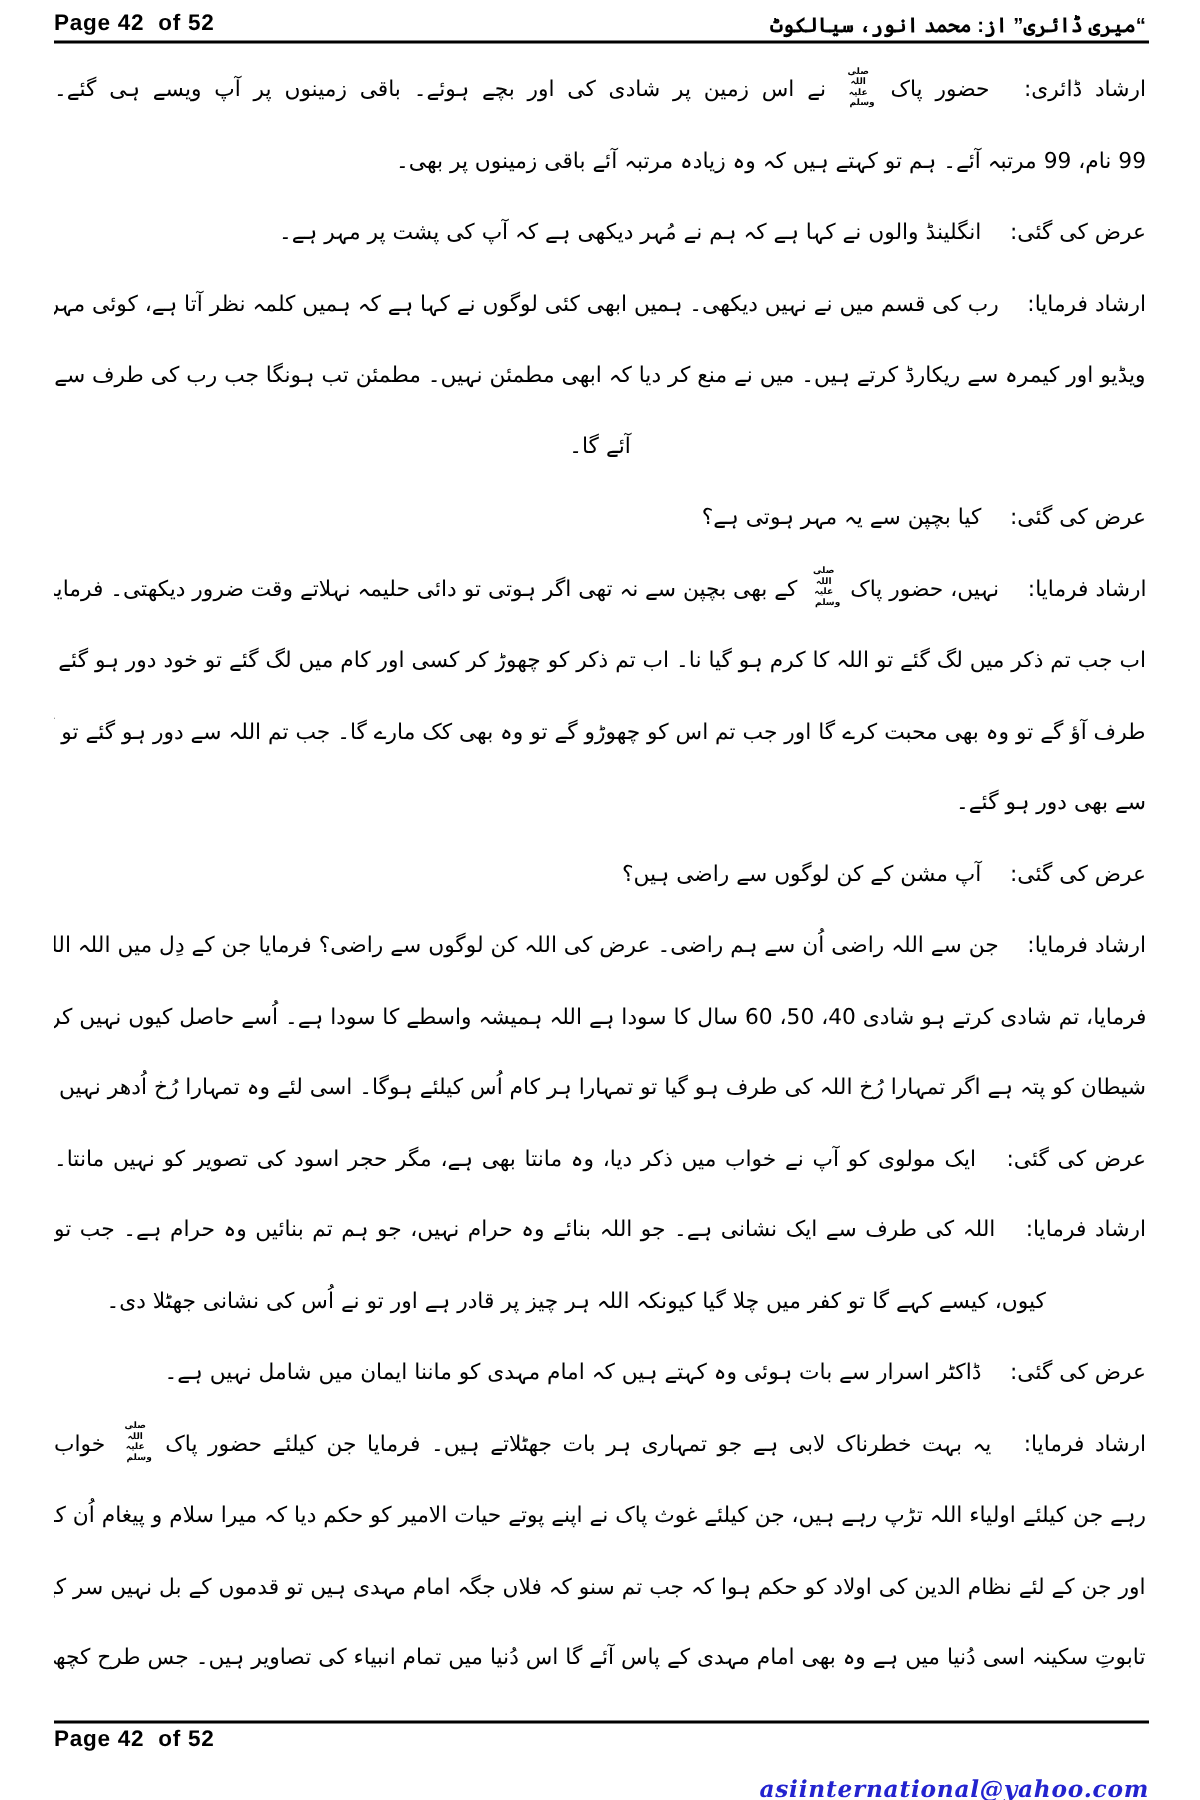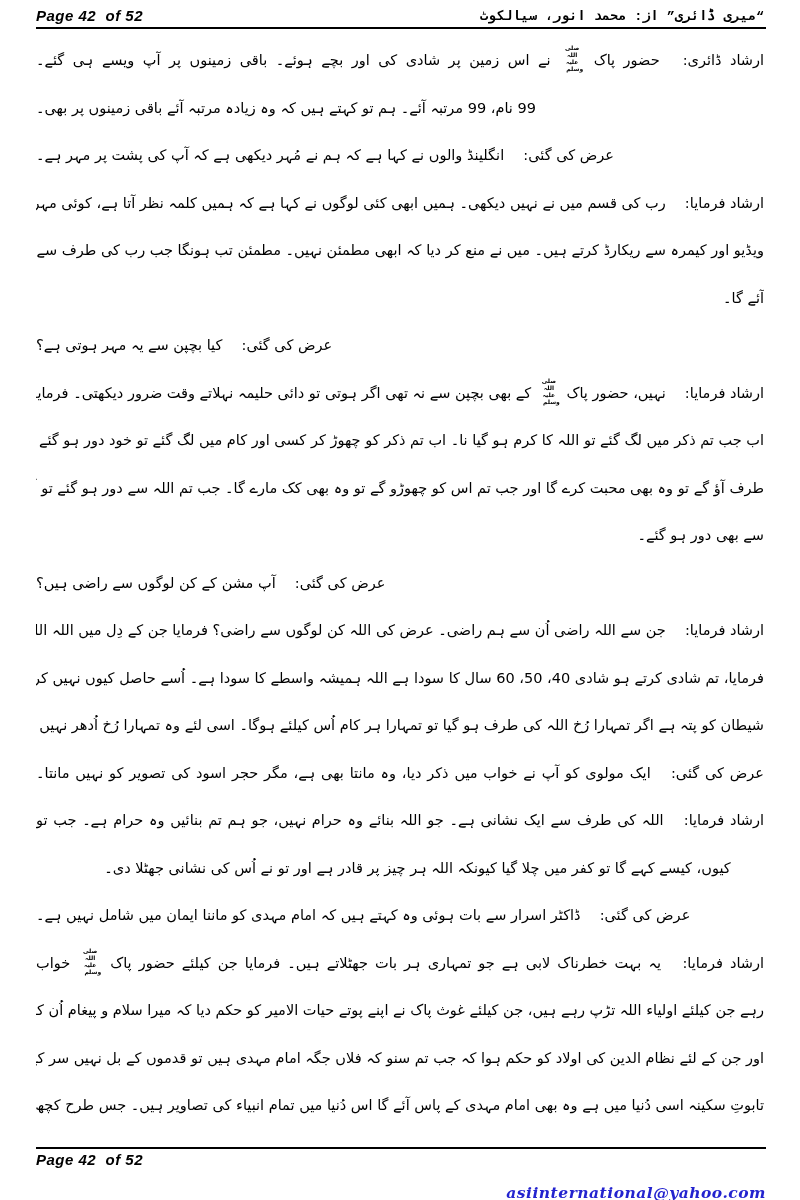--- a/index.html
+++ b/index.html
@@ -9,44 +9,44 @@
     font-family:"DejaVu Sans",sans-serif;
   }
   
   .header{
     position:absolute;top:0;left:0;right:0;height:26px;
     display:flex;justify-content:space-between;align-items:flex-end;
     padding:3px 36px 2px 36px;box-sizing:border-box;
   }
   .page-label{
     font-family:"Liberation Sans",sans-serif;
-    font-weight:bold;font-size:15px;letter-spacing:.5px;white-space:pre;font-style:italic;
+    font-weight:bold;font-size:15px;letter-spacing:.5px;white-space:pre;
   }
   .header-title{
     direction:rtl;font-weight:bold;font-size:13.5px;
-    font-family:Liberation Mono, monospace;
+    font-family:Liberation Sans, sans-serif;
   }
   .rule{position:absolute;left:36px;right:34px;border-top:2.5px solid #000;height:0;}
   .rule-top{top:27px;}
   .rule-bottom{top:1147px;}
   
   .content{
     position:absolute;top:37px;left:0;right:0;
     padding:0 36px;box-sizing:border-box;
     direction:rtl;
   }
   .line{
     height:47.5px;line-height:47.5px;font-size:14.5px;
     white-space:nowrap;overflow:hidden;
     text-align:right;
   }
   .j{text-align:justify;text-align-last:justify;}
-  .r{text-align:left;}
-  .l{text-align:right;}
-  .l2{text-align:center;padding-left:35px;}
+  .r{text-align:right;}
+  .l{text-align:center;}
+  .l2{text-align:left;padding-left:35px;}
   .l3{text-align:right;padding-left:215px;}
   
   .pbuh{
     display:inline-block;width:22px;min-width:22px;
     font-size:6px;line-height:1.15;text-align:center;
     vertical-align:-6px;white-space:normal;font-weight:bold;
     margin:0 2px;
   }
   
   .footer{

